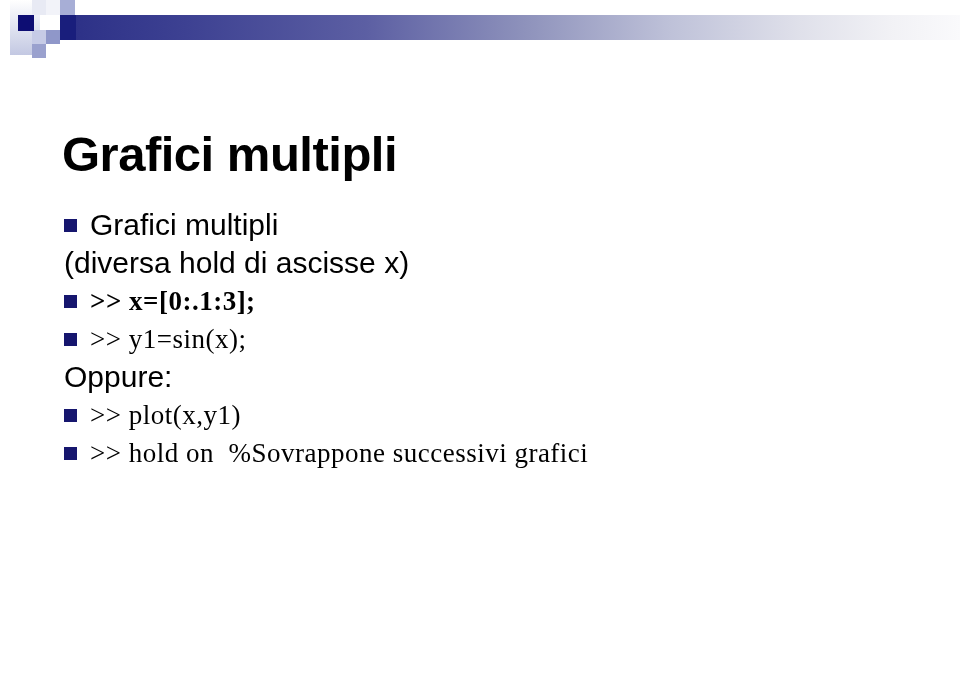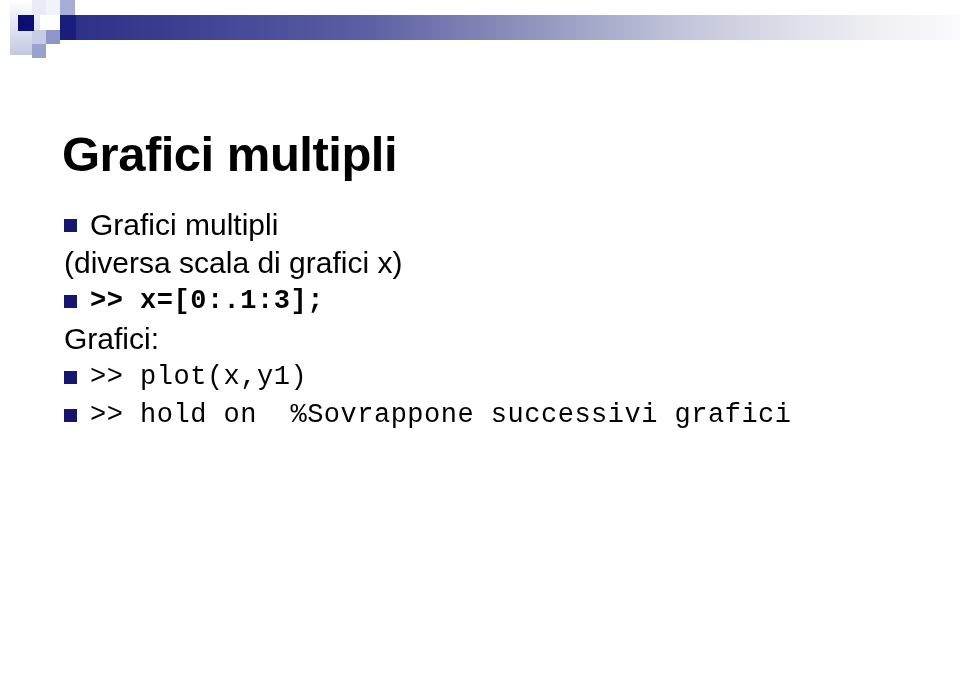--- a/index.html
+++ b/index.html
@@ -120,21 +120,21 @@
     flex: 1 1 auto;
     color: #000000;
     white-space: pre;
   }
   .line-text.sans {
     font-family: "Liberation Sans", sans-serif;
     font-size: 30px;
     line-height: 38px;
   }
   .line-text.mono {
-    font-family: Liberation Mono, monospace;
+    font-family: Liberation Serif, serif;
     font-size: 27px;
     line-height: 38px;
     letter-spacing: 0.5px;
   }
   .line-text.mono.bold-prompt { font-weight: bold; }
 </style>
 </head>
 <body>
 
 <div class="slide-header">
@@ -157,33 +157,39 @@
     <div class="body-line">
       <span class="bullet-cell">
         <span class="bullet"></span>
       </span>
       <span class="line-text sans">Grafici multipli</span>
     </div>
     <div class="body-line">
       <span class="bullet-cell" style="width: 6px; flex: 0 0 6px;">
         <span class="bullet hidden"></span>
       </span>
-      <span class="line-text sans">(diversa scala di grafici x)</span>
+      <span class="line-text sans">(diversa hold di ascisse x)</span>
     </div>
     <div class="body-line">
       <span class="bullet-cell">
         <span class="bullet"></span>
       </span>
       <span class="line-text mono bold-prompt">&gt;&gt; x=[0:.1:3];</span>
+    </div>
+    <div class="body-line">
+      <span class="bullet-cell">
+        <span class="bullet"></span>
+      </span>
+      <span class="line-text mono">&gt;&gt; y1=sin(x);</span>
     </div>
     <div class="body-line">
       <span class="bullet-cell" style="width: 6px; flex: 0 0 6px;">
         <span class="bullet hidden"></span>
       </span>
-      <span class="line-text sans">Grafici:</span>
+      <span class="line-text sans">Oppure:</span>
     </div>
     <div class="body-line">
       <span class="bullet-cell">
         <span class="bullet"></span>
       </span>
       <span class="line-text mono">&gt;&gt; plot(x,y1)</span>
     </div>
     <div class="body-line">
       <span class="bullet-cell">
         <span class="bullet"></span>

